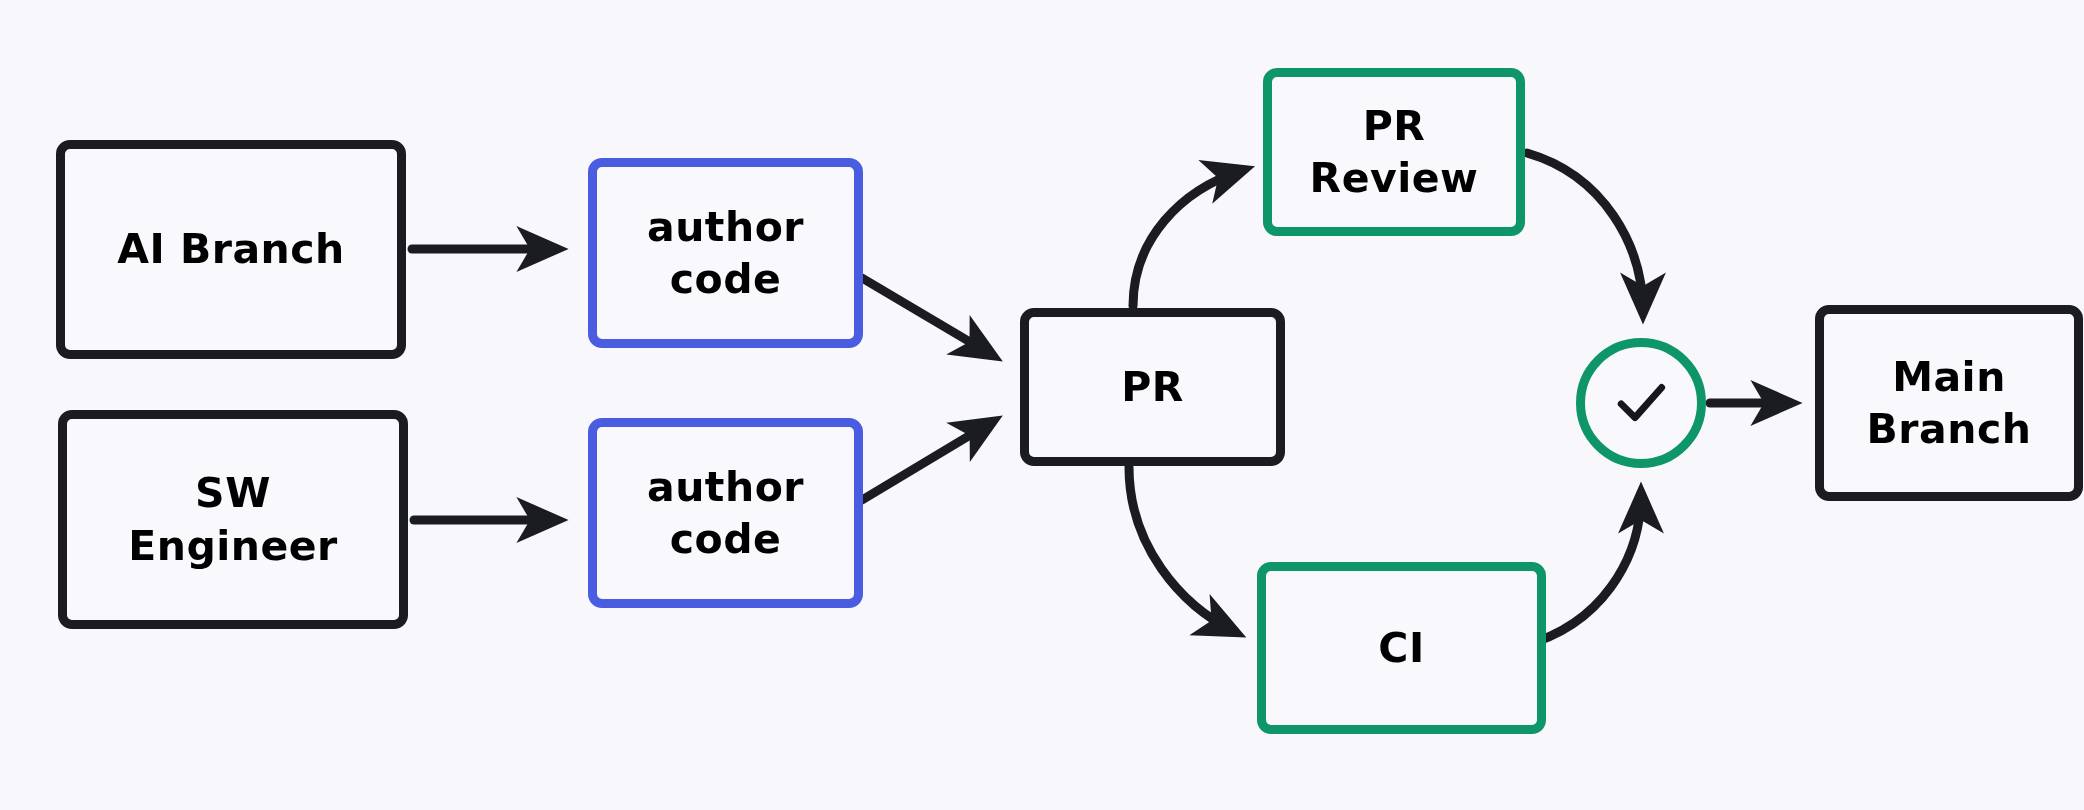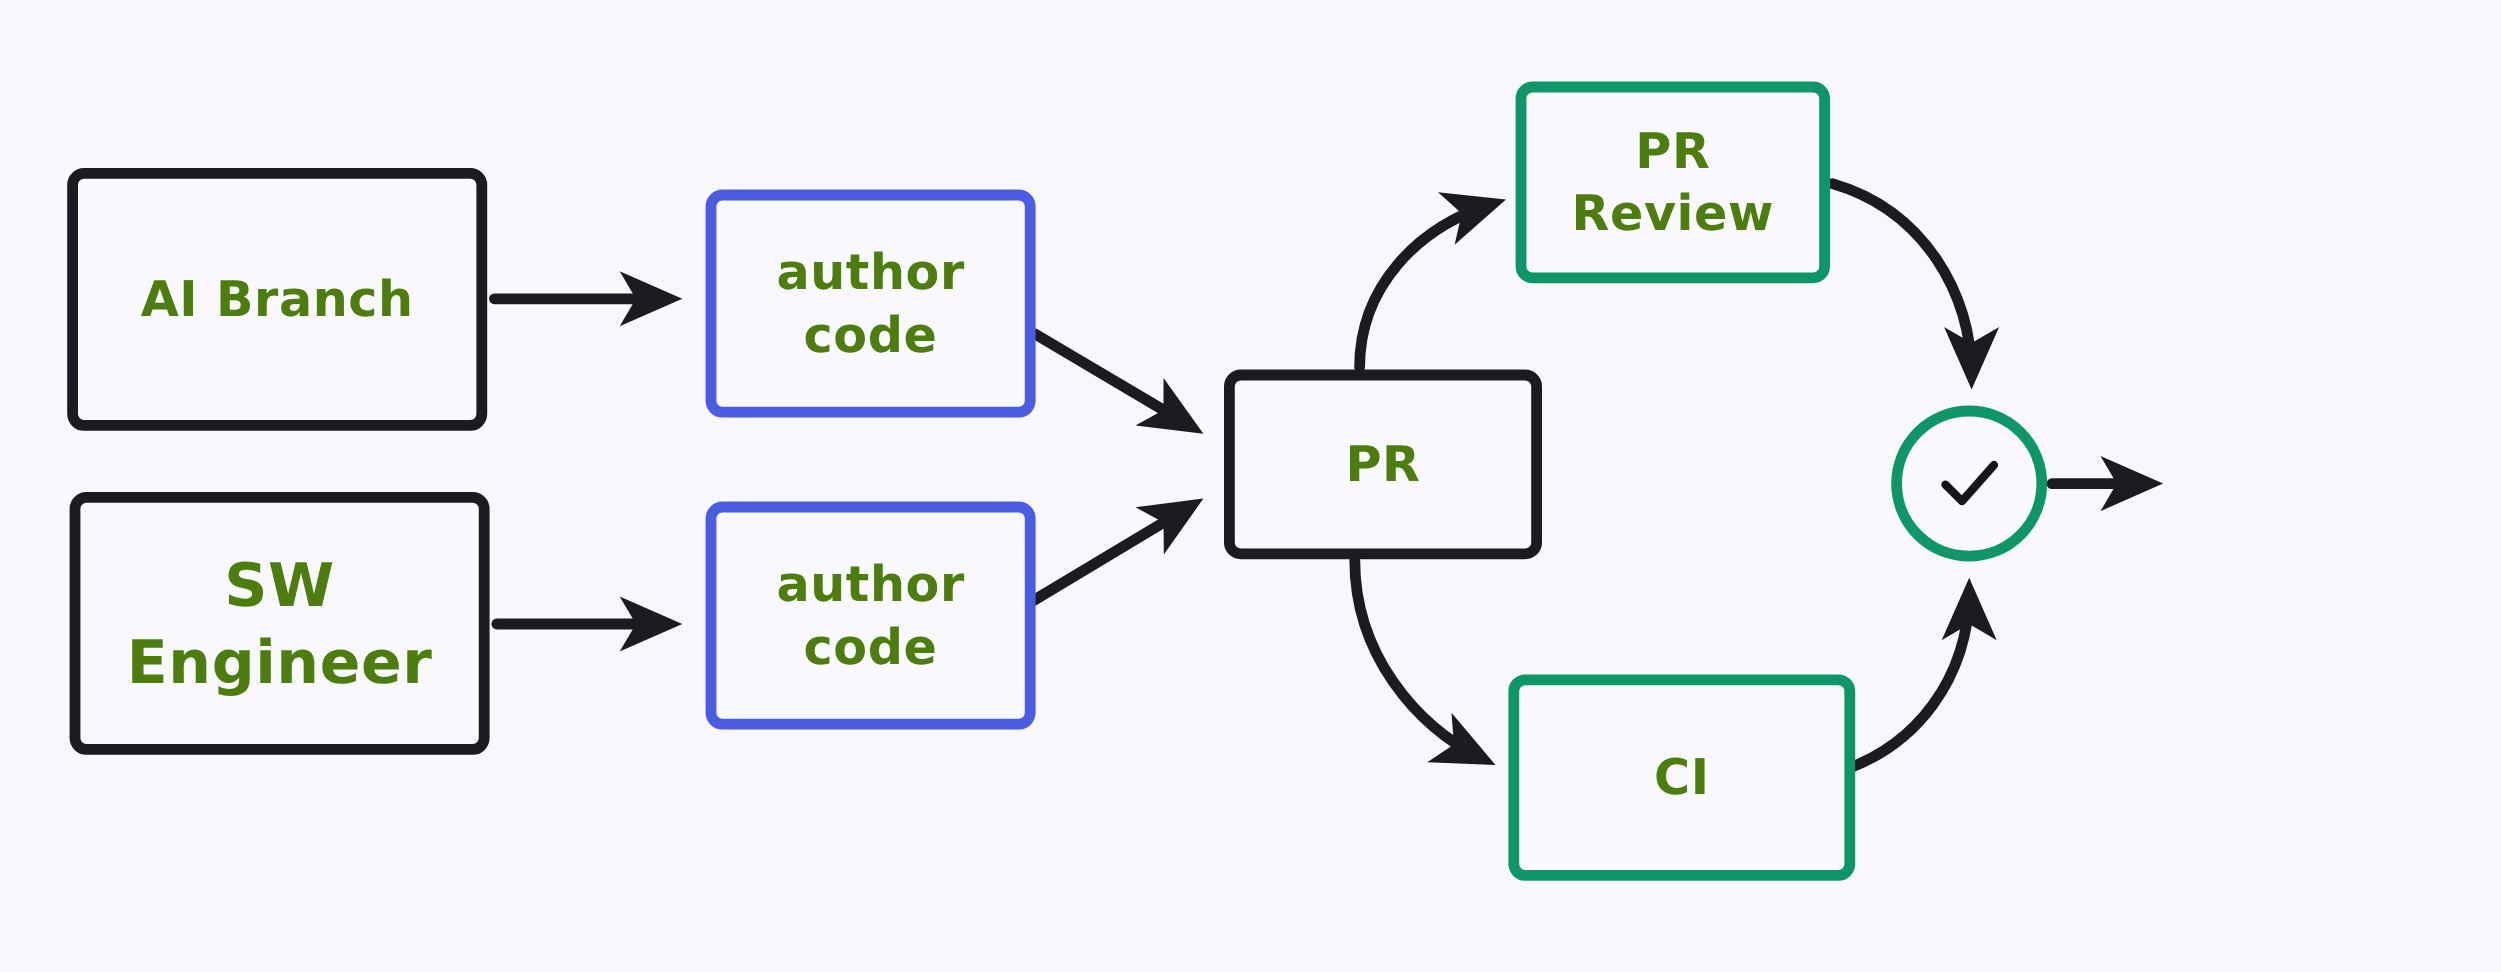--- a/index.html
+++ b/index.html
@@ -32,21 +32,21 @@
     text-align: center;
     box-sizing: border-box;
     background: #f9f9fd;
     border-style: solid;
     border-radius: 14px;
     z-index: 3;
   }
   .node .label {
     font-family: "DejaVu Sans", sans-serif;
     font-weight: 700;
-    color: #4d7c0f;
+    color: #000000;
     line-height: 1.28;
     letter-spacing: 0.5px;
     white-space: pre-line;
   }
   .node.black { border-color: #1b1b22; border-width: 9px; }
   .node.blue  { border-color: #4a5ce0; border-width: 9px; }
   .node.green { border-color: #0e9668; border-width: 9px; }
 
   .gate {
     position: absolute;
@@ -90,21 +90,21 @@
     <path d="M 1522,646 C 1600,626 1641,560 1641,494" fill="none" stroke="#1b1b22" stroke-width="9" stroke-linecap="round" marker-end="url(#arrowhead)"></path>
 
     <path d="M 1710,403 L 1790,403" fill="none" stroke="#1b1b22" stroke-width="9" stroke-linecap="round" marker-end="url(#arrowhead)"></path>
   </svg>
 
   <div class="node black" style="left:56px; top:140px; width:350px; height:219px;">
     <span class="label" style="font-size:41px;">AI Branch</span>
   </div>
 
   <div class="node black" style="left:58px; top:410px; width:350px; height:219px;">
-    <span class="label" style="font-size:50px;">SW
+    <span class="label" style="font-size:41px;">SW
 Engineer</span>
   </div>
 
   <div class="node blue" style="left:588px; top:158px; width:275px; height:190px;">
     <span class="label" style="font-size:41px;">author
 code</span>
   </div>
 
   <div class="node blue" style="left:588px; top:418px; width:275px; height:190px;">
     <span class="label" style="font-size:41px;">author
@@ -117,20 +117,24 @@
 
   <div class="node green" style="left:1263px; top:68px; width:262px; height:168px;">
     <span class="label" style="font-size:41px;">PR
 Review</span>
   </div>
 
   <div class="node green" style="left:1257px; top:562px; width:289px; height:172px;">
     <span class="label" style="font-size:41px;">CI</span>
   </div>
 
+  <div class="node black" style="left:1815px; top:305px; width:268px; height:196px;">
+    <span class="label" style="font-size:41px;">Main
+Branch</span>
+  </div>
 
   <div class="gate" style="left:1576px; top:338px; width:130px; height:130px;">
     <svg class="check" viewBox="0 0 130 130" xmlns="http://www.w3.org/2000/svg">
       <path d="M42,66 L58,82 L89,47" fill="none" stroke="#16161d" stroke-width="8" stroke-linecap="round" stroke-linejoin="round"></path>
     </svg>
   </div>
 
 </div>
 
 </body></html>

